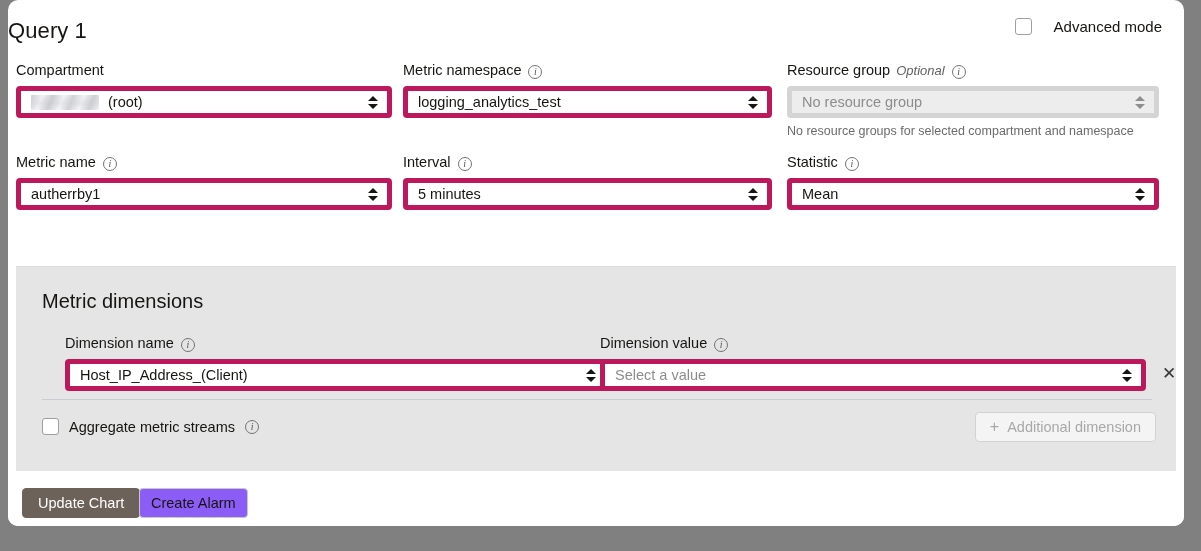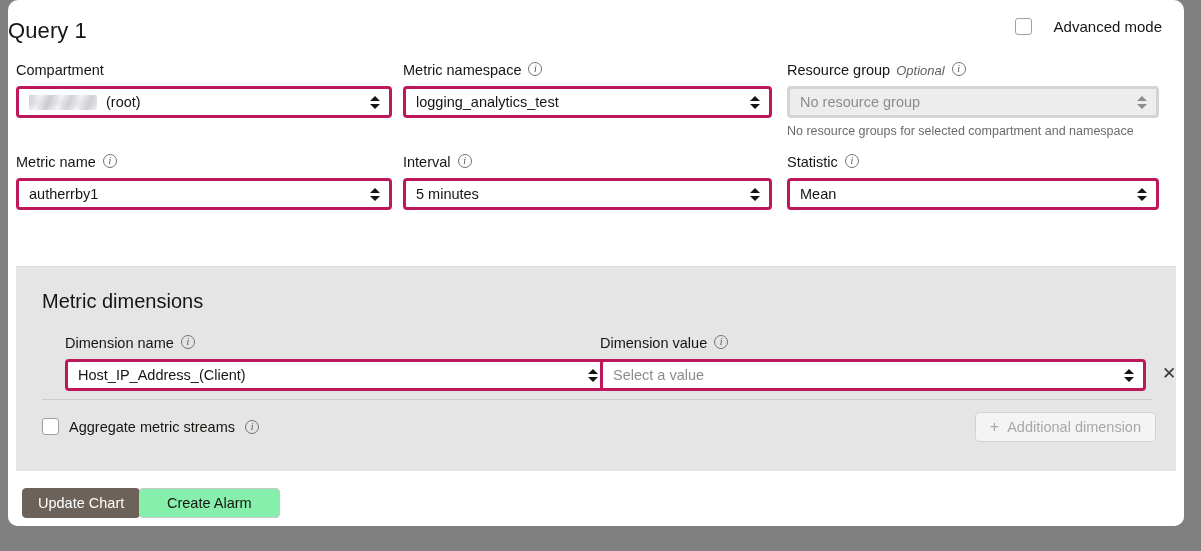--- a/index.html
+++ b/index.html
@@ -71,21 +71,21 @@
     position: relative;
     padding: 0 8px;
   }
   .field {
     position: absolute;
   }
   .field-label {
     font-size: 14.5px;
     color: #161512;
     display: flex;
-    align-items: flex-start;
+    align-items: flex-end;
     gap: 7px;
     margin-bottom: 7px;
     white-space: nowrap;
     line-height: 17px;
   }
   .optional-tag {
     font-style: italic;
     color: #5f5f5f;
     font-size: 13px;
     margin-left: -1px;
@@ -108,21 +108,21 @@
     box-sizing: border-box;
     flex: none;
     cursor: help;
   }
 
   
   .select-box {
     position: relative;
     height: 32px;
     background: #ffffff;
-    border: 3px solid #be185d;
+    border: 5px solid #be185d;
     border-radius: 4px;
     box-sizing: border-box;
     display: flex;
     align-items: center;
     padding: 0 26px 0 10px;
     font-size: 14.5px;
     color: #161512;
     cursor: pointer;
     overflow: hidden;
     white-space: nowrap;
@@ -283,22 +283,22 @@
   }
   .btn-primary {
     left: 14px;
     padding: 0 15px;
     background: #6d6259;
     color: #ffffff;
     border: 1px solid #6d6259;
   }
   .btn-secondary {
     left: 131px;
-    padding: 0 27px;
-    background: #86efac;
+    padding: 0 11px;
+    background: #8b5cf6;
     color: #161512;
     border: 1px solid #c8c8c8;
   }
 </style>
 </head>
 <body>
 
 <div id="card">
 
   <div class="header-row">

